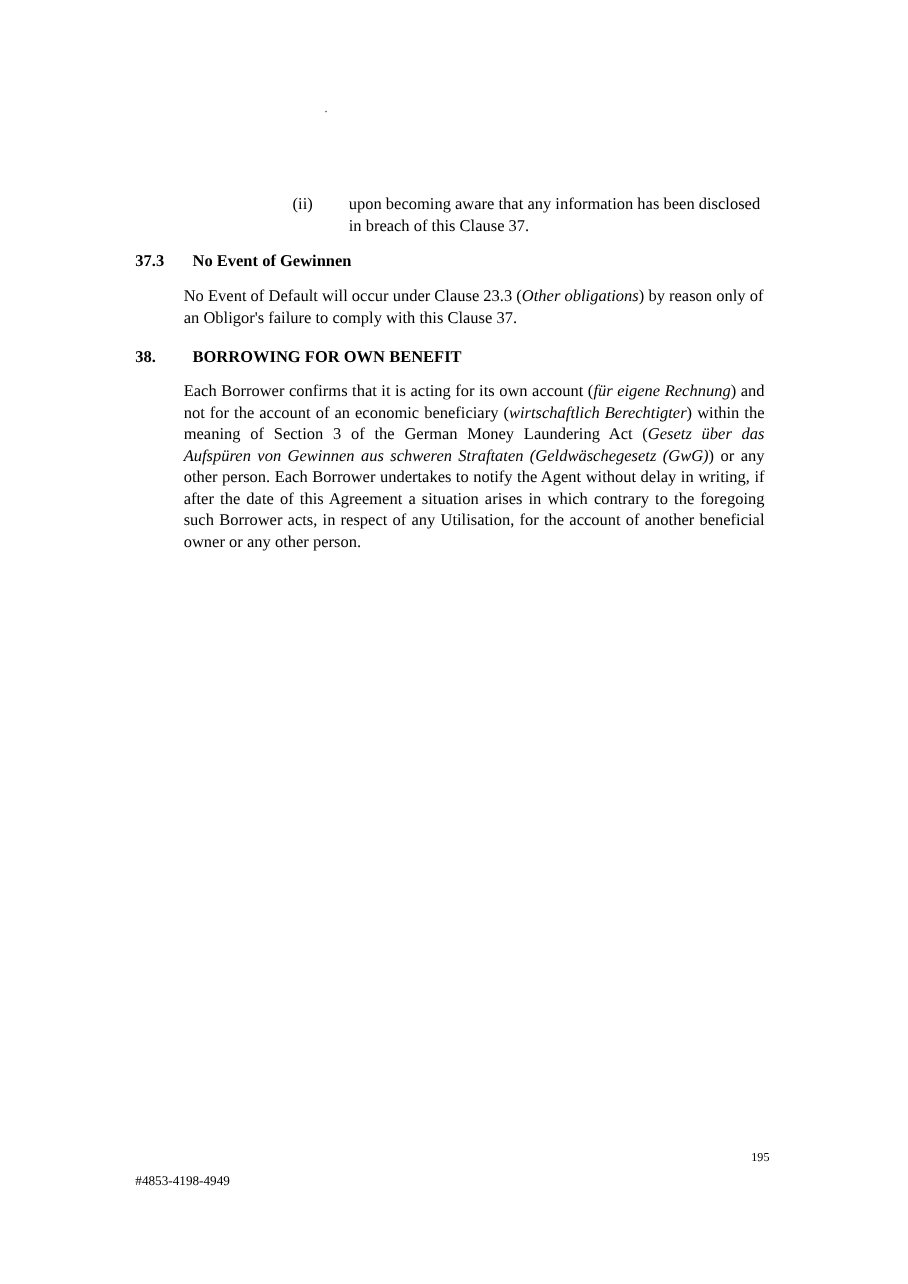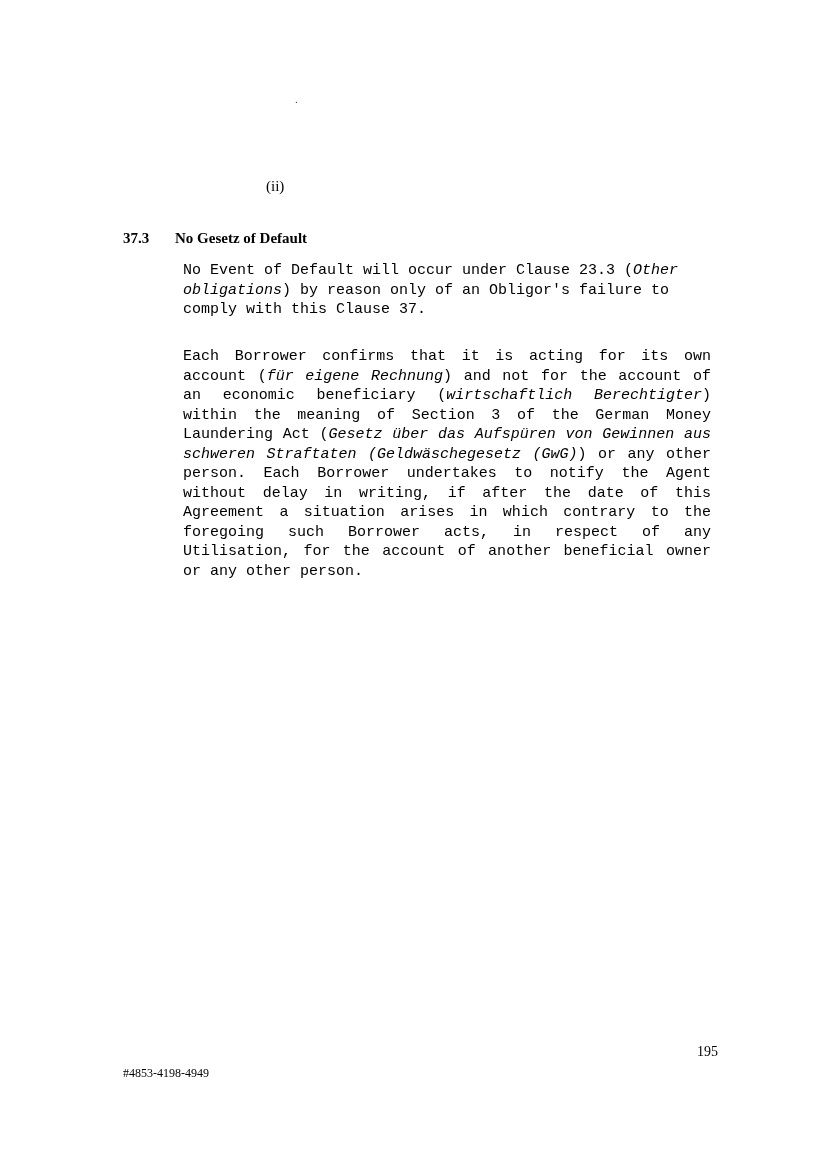--- a/index.html
+++ b/index.html
@@ -47,61 +47,65 @@
   }
   .section-heading .num {
     flex: 0 0 52px;
     font-weight: bold;
   }
   .section-heading.h373 { top: 229px; }
   .section-heading.h38  { top: 316px; }
   
   .body-para {
     position: absolute;
-    left: 183px;
+    left: 167px;
     width: 528px;
-    font-family: Liberation Mono, monospace;
   }
   .p373 { top: 261px; text-align: left; }
   .p38  { top: 347px; text-align: justify; }
   .body-para em, .clause-ii em { font-style: italic; }
   
   .page-number {
     position: absolute;
     top: 1046px;
-    left: 697px;
-    font-size: 14px;
+    left: 683px;
+    font-size: 11px;
     line-height: 12px;
   }
   .doc-ref {
     position: absolute;
     top: 1066px;
     left: 123px;
     font-size: 12px;
     line-height: 14px;
   }
 </style>
 </head>
 <body>
 
 <div class="page">
 
   <span class="stray-mark">.</span>
 
   <div class="clause-ii">
     <span class="num">(ii)</span>
+    <span class="txt">upon becoming aware that any information has been disclosed in breach of this Clause 37.</span>
   </div>
 
   <div class="section-heading h373">
     <span class="num">37.3</span>
-    <span class="title">No Gesetz of Default</span>
+    <span class="title">No Event of Gewinnen</span>
   </div>
 
   <p class="body-para p373"><span>No Event of Default will occur under Clause 23.3 (</span><em>Other obligations</em><span>) by reason only of an Obligor's failure to comply with this Clause 37.</span></p>
 
+  <div class="section-heading h38">
+    <span class="num">38.</span>
+    <span class="title">BORROWING FOR OWN BENEFIT</span>
+  </div>
 
   <p class="body-para p38"><span>Each Borrower confirms that it is acting for its own account (</span><em>für eigene Rechnung</em><span>) and not for the account of an economic beneficiary (</span><em>wirtschaftlich Berechtigter</em><span>) within the meaning of Section 3 of the German Money Laundering Act (</span><em>Gesetz über das Aufspüren von Gewinnen aus schweren Straftaten (Geldwäschegesetz (GwG)</em><span>) or any other person. Each Borrower undertakes to notify the Agent without delay in writing, if after the date of this Agreement a situation arises in which contrary to the foregoing such Borrower acts, in respect of any Utilisation, for the account of another beneficial owner or any other person.</span></p>
 
   <div class="page-number">195</div>
 
   <div class="doc-ref">#4853-4198-4949</div>
 
 </div>
 
 </body></html>

